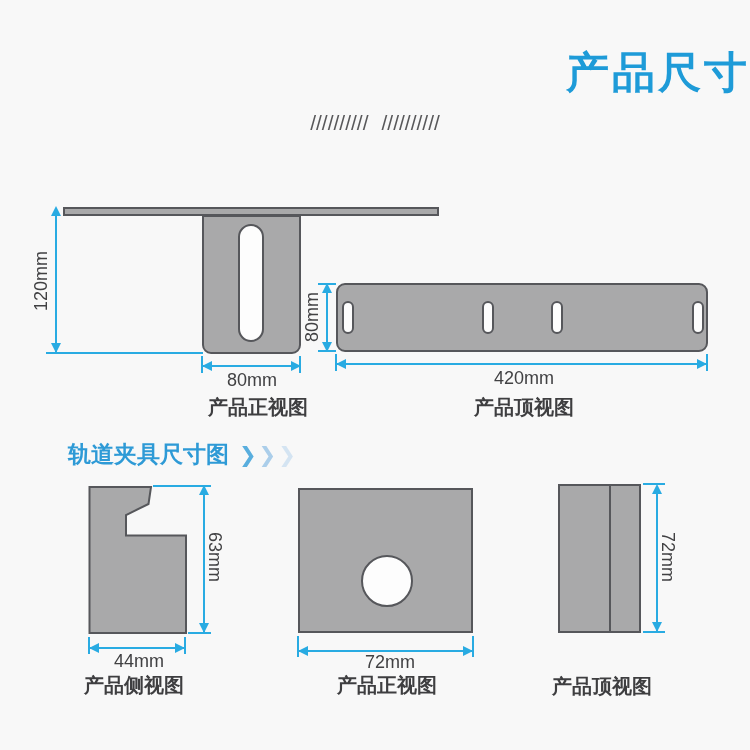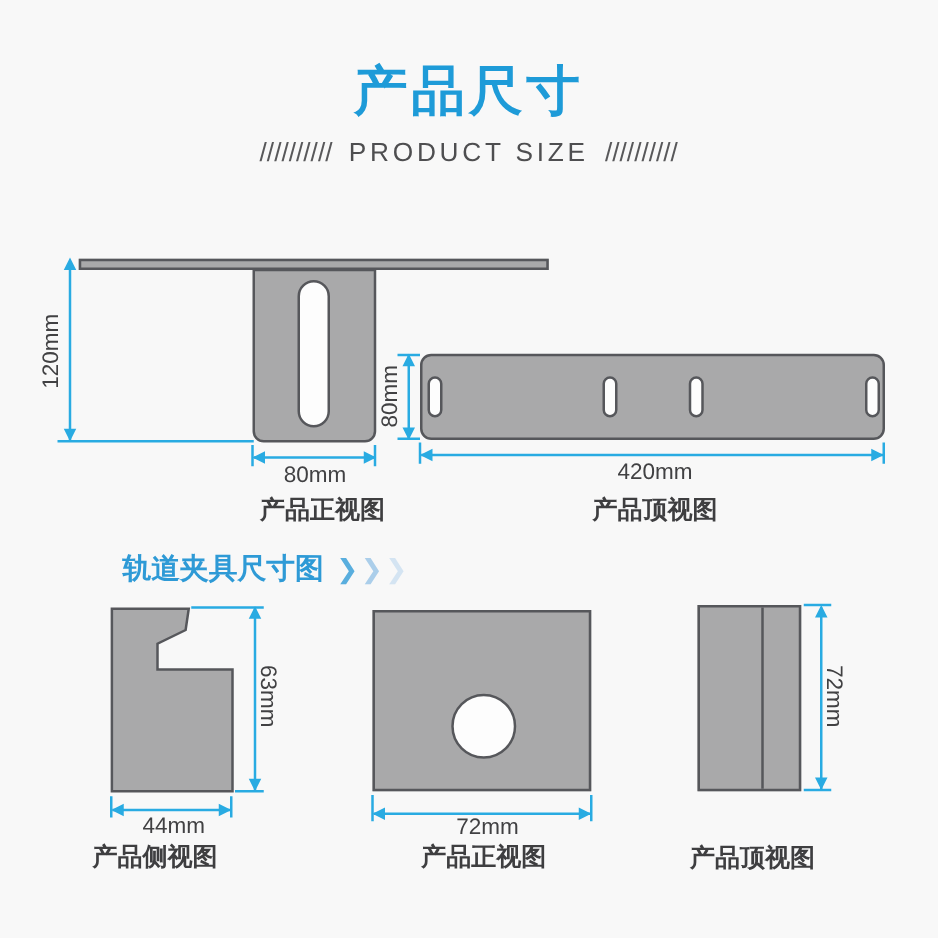--- a/index.html
+++ b/index.html
@@ -3,21 +3,21 @@
 <meta charset="utf-8">
 <style>
   html,body { margin:0; padding:0; background:#f8f8f8; }
   .canvas {
     position:relative; width:750px; height:750px; margin:0 auto;
     background:#f8f8f8; overflow:hidden;
     font-family:"Liberation Sans","DejaVu Sans",sans-serif;
   }
   
   .title {
-    position:absolute; top:44px; left:0; width:750px; text-align:center;
+    position:absolute; top:44px; left:0; width:750px; text-align:right;
     font-size:43px; font-weight:bold; letter-spacing:3px; color:#1e9bd8;
   }
   .subtitle {
     position:absolute; top:111px; left:0; width:750px;
     display:flex; justify-content:center; align-items:center; gap:13px;
     font-size:21px; color:#525254;
   }
   .slashes { letter-spacing:0px; color:#58585a; }
   .subtitle-text { letter-spacing:3px; font-weight:500; color:#4e4e50; }
   
@@ -62,21 +62,20 @@
   }
 </style>
 </head>
 <body>
 
 <div class="canvas">
 
   <div class="title">产品尺寸</div>
   <div class="subtitle">
     <span class="slashes">//////////</span>
-    <span class="subtitle-text">PRODUCT SIZE</span>
     <span class="slashes">//////////</span>
   </div>
 
 
   <div>
     <div class="shape" style="left:202px; top:215px; width:99px; height:139px; border-radius:0 0 9px 9px;"></div>
     <div class="shape" style="left:63px; top:207px; width:376px; height:9px;"></div>
     <div class="slot" style="left:238px; top:224px; width:26px; height:118px; border-radius:13px;"></div>
 
     <div class="vline" style="left:55px; top:211px; height:141px;"></div>
@@ -112,21 +111,21 @@
     <div class="hline" style="left:337px; top:363px; width:370px;"></div>
     <div class="arr left" style="left:336px; top:359px;"></div>
     <div class="arr right" style="left:697px; top:359px;"></div>
     <div class="extv" style="left:335px; top:354px; height:17px;"></div>
     <div class="extv" style="left:706px; top:354px; height:17px;"></div>
     <div class="dim-label" style="left:524px; top:378px;">420mm</div>
 
     <div class="caption" style="left:524px; top:394px;">产品顶视图</div>
   </div>
 
-  <div class="sec-heading" style="left:68px; top:439px;margin-left:30px;">
+  <div class="sec-heading" style="left:68px; top:439px;">
     <span>轨道夹具尺寸图</span><span class="chev c1">❯</span><span class="chev c2">❯</span><span class="chev c3">❯</span>
   </div>
 
   <div>
     <svg style="position:absolute; left:88px; top:484px;" width="101" height="152">
       <polygon points="1.5,3 63,3 60.5,20 38,31 38,51.5 98,51.5 98,149 1.5,149" fill="#a9a9aa" stroke="#56575b" stroke-width="2"></polygon>
     </svg>
 
     <div class="vline" style="left:203px; top:487px; height:146px;"></div>
     <div class="arr up" style="left:199px; top:485px;"></div>
@@ -135,21 +134,21 @@
     <div class="exth" style="left:188px; top:632px; width:23px;"></div>
     <div class="dim-label cw" style="left:214px; top:557px;">63mm</div>
 
     <div class="hline" style="left:90px; top:647px; width:95px;"></div>
     <div class="arr left" style="left:89px; top:643px;"></div>
     <div class="arr right" style="left:175px; top:643px;"></div>
     <div class="extv" style="left:88px; top:637px; height:17px;"></div>
     <div class="extv" style="left:184px; top:637px; height:17px;"></div>
     <div class="dim-label" style="left:139px; top:661px;">44mm</div>
 
-    <div class="caption" style="left:124px; top:672px;">产品侧视图</div>
+    <div class="caption" style="left:134px; top:672px;">产品侧视图</div>
   </div>
 
   <div>
     <div class="shape" style="left:298px; top:488px; width:175px; height:145px;"></div>
     <div class="slot" style="left:361px; top:555px; width:52px; height:52px; border-radius:50%;"></div>
 
     <div class="hline" style="left:299px; top:650px; width:173px;"></div>
     <div class="arr left" style="left:298px; top:646px;"></div>
     <div class="arr right" style="left:463px; top:646px;"></div>
     <div class="extv" style="left:297px; top:636px; height:21px;"></div>

